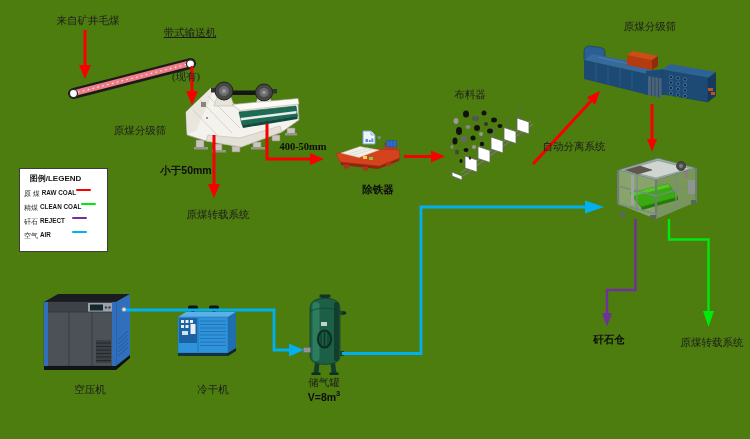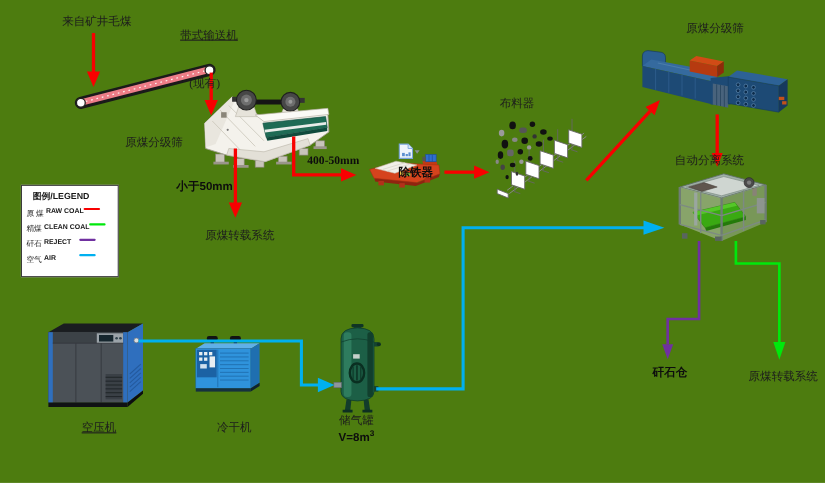--- a/index.html
+++ b/index.html
@@ -399,27 +399,27 @@
     </g>
   </svg>
 
   <div class="lbl" style="left:88px;top:15px;">来自矿井毛煤</div>
   <div class="lbl" style="left:190px;top:27px;text-decoration:underline;">带式输送机</div>
   <div class="lbl" style="left:186px;top:42px;margin-top:29px;">(现有)</div>
   <div class="lbl" style="left:140px;top:125px;">原煤分级筛</div>
   <div class="lbl b" style="left:186px;top:165px;">小于50mm</div>
   <div class="lbl" style="left:218px;top:209px;">原煤转载系统</div>
   <div class="lbl b" style="left:303px;top:141px;font-family:Liberation Serif, serif;">400-50mm</div>
-  <div class="lbl b" style="left:378px;top:152px;">除铁器</div>
+  <div class="lbl b" style="left:378px;top:184px;">除铁器</div>
   <div class="lbl" style="left:470px;top:89px;">布料器</div>
   <div class="lbl" style="left:650px;top:21px;">原煤分级筛</div>
-  <div class="lbl" style="left:645px;top:141px;">自动分离系统</div>
+  <div class="lbl" style="left:574px;top:141px;">自动分离系统</div>
   <div class="lbl b" style="left:609px;top:334px;">矸石仓</div>
   <div class="lbl" style="left:712px;top:337px;">原煤转载系统</div>
-  <div class="lbl" style="left:90px;top:384px;text-decoration:underline;">空压机</div>
+  <div class="lbl" style="left:90px;top:384px;">空压机</div>
   <div class="lbl" style="left:213px;top:384px;">冷干机</div>
   <div class="lbl" style="left:324px;top:378px;font-family:Liberation Mono, monospace;">储气罐</div>
   <div class="lbl b" style="left:324px;top:390px;"><span>V=8m</span><span class="sup">3</span></div>
 
   <div class="legend">
     <div class="legend-title">图例/LEGEND</div>
     <div class="legend-row">
       <span class="zh">原 煤</span>
       <span class="en">RAW COAL</span>
       <span class="line" style="background:var(--raw_coal)"></span>

